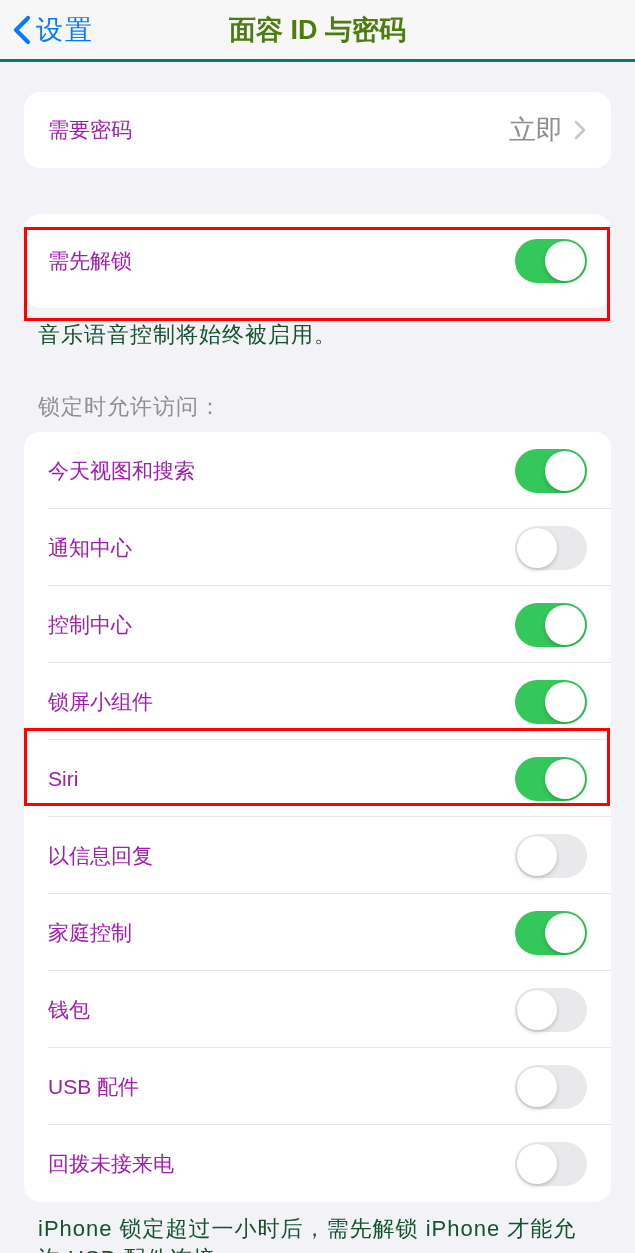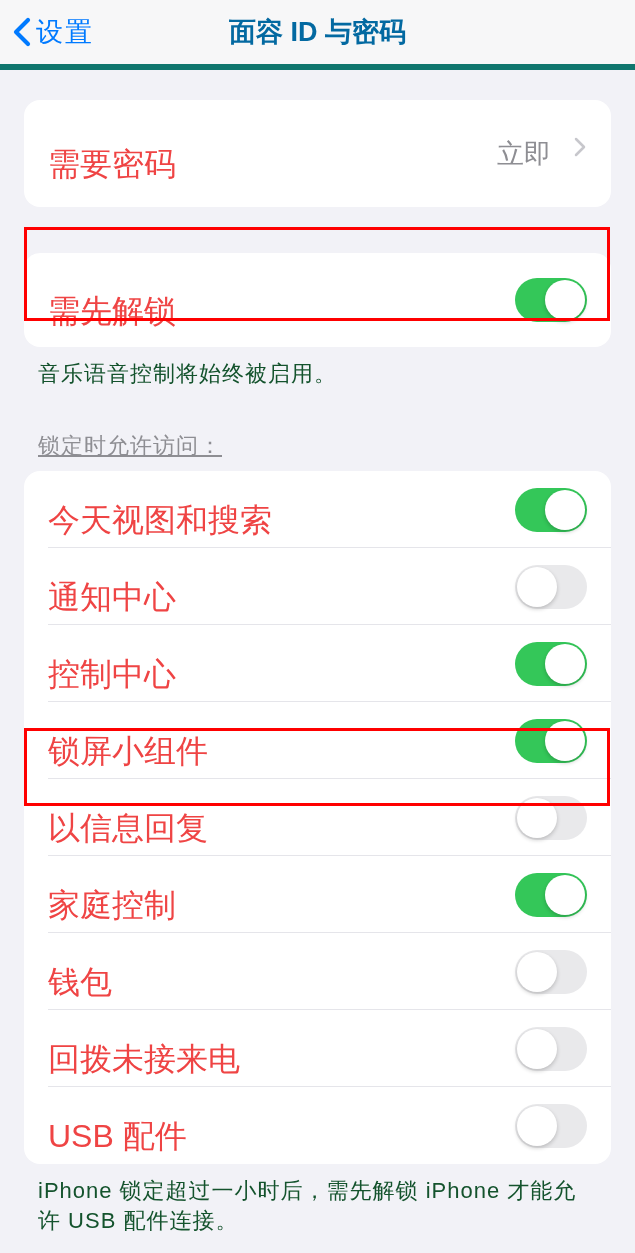--- a/index.html
+++ b/index.html
@@ -8,23 +8,23 @@
       box-sizing: border-box;
     }
     body {
       width: 635px;
       height: 1253px;
       background: #f2f2f7;
       font-family: -apple-system, "Helvetica Neue", Arial, sans-serif;
       overflow: hidden;
     }
     .navbar {
-      height: 70px;
+      height: 62px;
       background: #f7f7f8;
-      border-bottom: 6px solid #0f766e;
+      border-bottom: 3px solid #0f766e;
       display: flex;
       align-items: center;
       position: relative;
     }
     .back-button {
       display: flex;
       align-items: center;
       padding-left: 12px;
       gap: 4px;
     }
@@ -39,21 +39,21 @@
       color: #007aff;
       font-size: 27px;
       letter-spacing: 2px;
     }
     .nav-title {
       position: absolute;
       left: 50%;
       transform: translateX(-50%);
       font-size: 27px;
       font-weight: 600;
-      color: #0369a1;
+      color: #4d7c0f;
     }
     .content {
       padding: 0;
     }
     .group {
       margin: 0 24px;
       background: #fff;
       border-radius: 16px;
       overflow: hidden;
     }
@@ -64,33 +64,31 @@
       margin-top: 10px;
     }
     .row {
       display: flex;
       align-items: center;
       justify-content: space-between;
       padding: 20px 24px;
       min-height: 76px;
     }
     .row-label {
-      font-size: 32px;
-      color: #ef4444;
-      margin-top: 23px;
+      font-size: 21px;
+      color: #a21caf;
     }
     .row-value {
       font-size: 27px;
       color: #8e8e93;
       margin-right: 10px;
     }
     .row-right {
       display: flex;
-      align-items: flex-start;
-      gap: 12px;
+      align-items: center;
     }
     .chevron-right {
       width: 14px;
       height: 22px;
       display: flex;
       align-items: center;
       justify-content: center;
     }
     .toggle {
       width: 72px;
@@ -124,21 +122,20 @@
       font-size: 22px;
       color: #14532d;
       padding: 12px 38px 0 38px;
       letter-spacing: 1px;
     }
     .header-text {
       font-size: 22px;
       color: #8e8e93;
       padding: 42px 38px 0 38px;
       letter-spacing: 1px;
-      text-decoration: underline;
     }
     .highlight-box {
       border: 3px solid #ff0000;
       position: absolute;
       pointer-events: none;
       z-index: 10;
     }
     .highlight-1 {
       top: 227px;
       left: 24px;
@@ -245,45 +242,51 @@
           <div class="toggle-knob"></div>
         </div>
       </div>
       <div class="list-row">
         <span class="row-label">锁屏小组件</span>
         <div class="toggle on">
           <div class="toggle-knob"></div>
         </div>
       </div>
       <div class="list-row">
+        <span class="row-label">Siri</span>
+        <div class="toggle on">
+          <div class="toggle-knob"></div>
+        </div>
+      </div>
+      <div class="list-row">
         <span class="row-label">以信息回复</span>
         <div class="toggle off">
           <div class="toggle-knob"></div>
         </div>
       </div>
       <div class="list-row">
         <span class="row-label">家庭控制</span>
         <div class="toggle on">
           <div class="toggle-knob"></div>
         </div>
       </div>
       <div class="list-row">
         <span class="row-label">钱包</span>
         <div class="toggle off">
           <div class="toggle-knob"></div>
         </div>
       </div>
       <div class="list-row">
+        <span class="row-label">USB 配件</span>
+        <div class="toggle off">
+          <div class="toggle-knob"></div>
+        </div>
+      </div>
+      <div class="list-row">
         <span class="row-label">回拨未接来电</span>
-        <div class="toggle off">
-          <div class="toggle-knob"></div>
-        </div>
-      </div>
-      <div class="list-row">
-        <span class="row-label">USB 配件</span>
         <div class="toggle off">
           <div class="toggle-knob"></div>
         </div>
       </div>
     </div>
 
   <div class="footer-text">iPhone 锁定超过一小时后，需先解锁 iPhone 才能允许 USB 配件连接。</div>
 
 </div>
 

